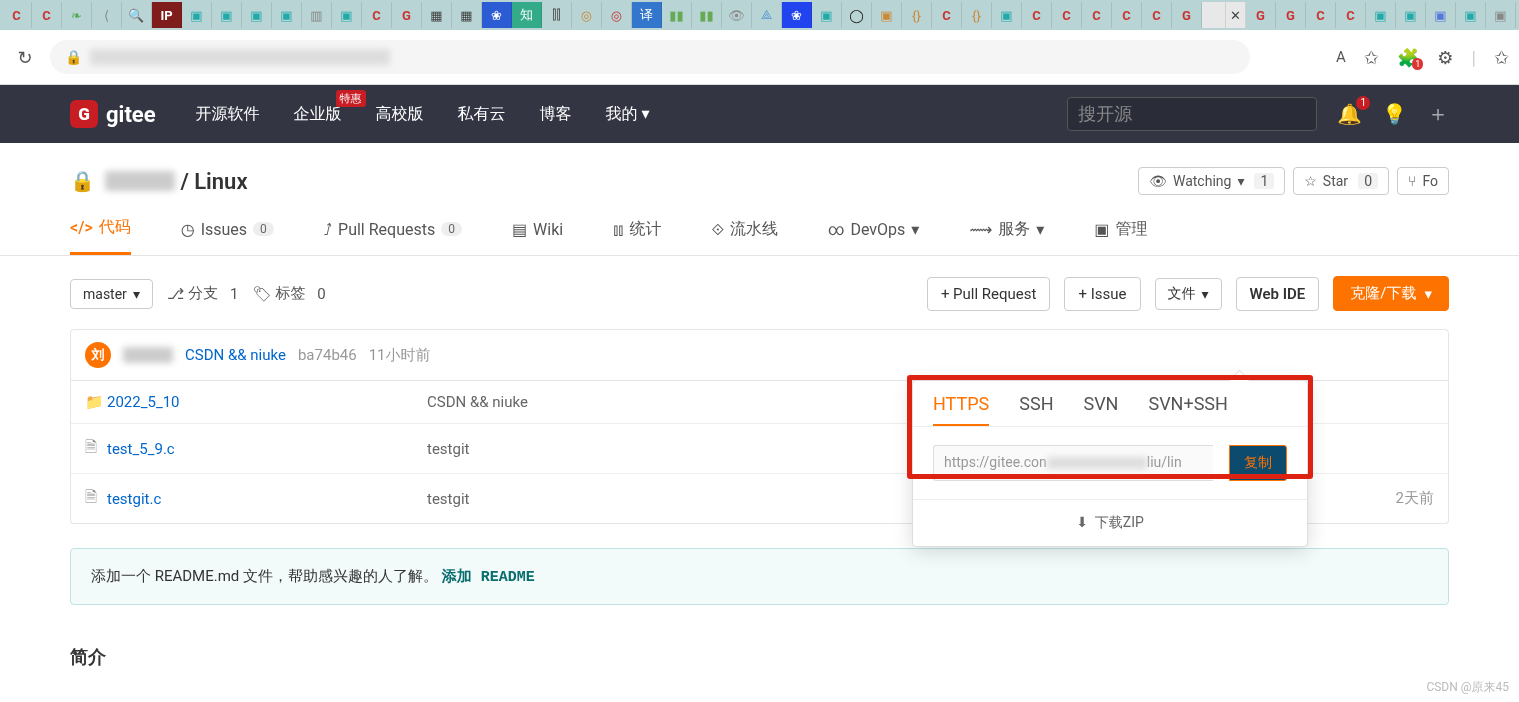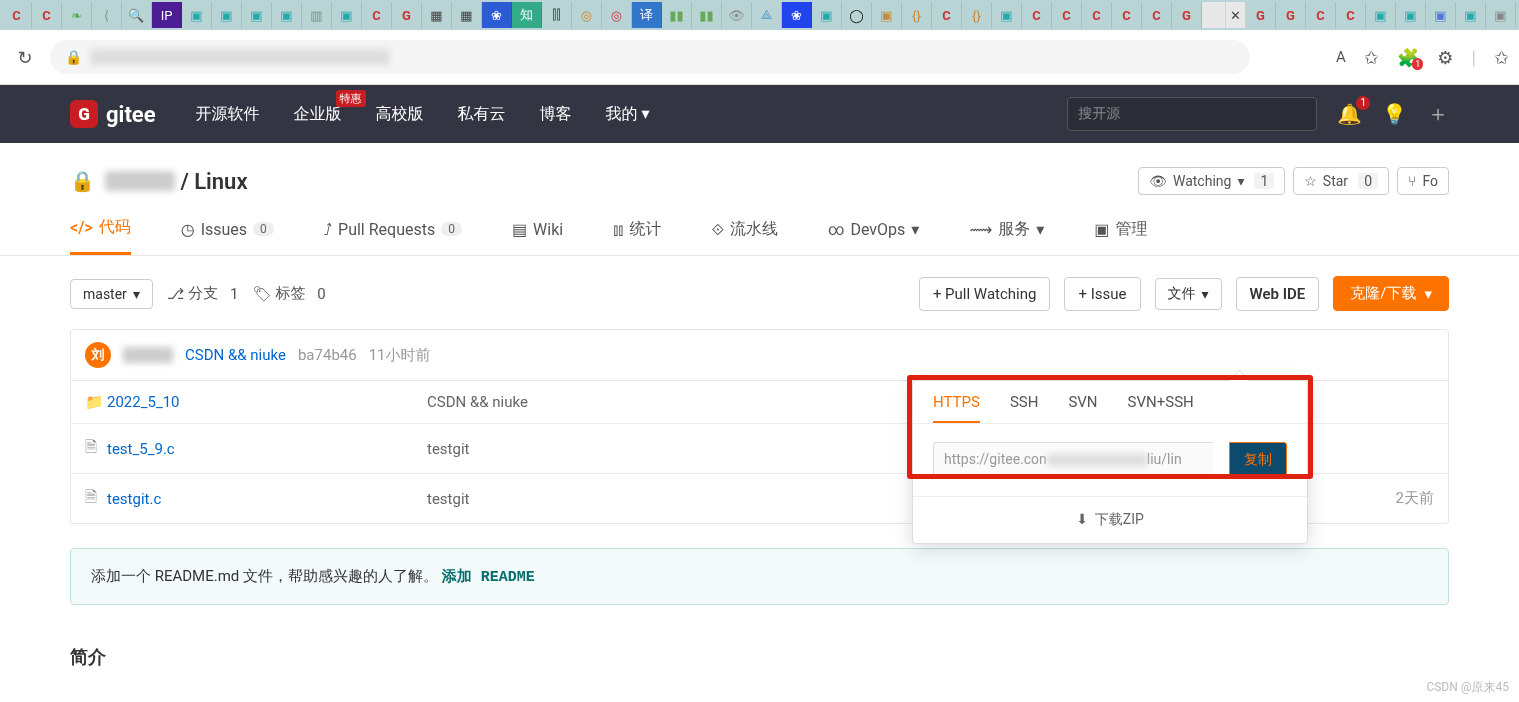--- a/index.html
+++ b/index.html
@@ -21,21 +21,21 @@
 .ext-badge .dot { position:absolute; bottom:-2px; right:-4px; background:#d33; color:#fff; font-size:9px; border-radius:6px; padding:0 3px; line-height:12px; }
 
 
 .topnav { height:58px; background:#333543; display:flex; align-items:center; padding:0 70px 0 70px; color:#fff; }
 .logo { display:flex; align-items:center; gap:8px; font-size:22px; font-weight:700; margin-right:40px; }
 .logo-badge { width:28px; height:28px; background:#c71d23; border-radius:6px; display:flex; align-items:center; justify-content:center; font-weight:900; font-size:17px; }
 .nav-items { display:flex; gap:34px; font-size:16px; }
 .nav-item { position:relative; }
 .hot { position:absolute; top:-14px; right:-24px; background:#c71d23; color:#fff; font-size:11px; padding:1px 4px; border-radius:3px; }
 .topnav-right { margin-left:auto; display:flex; align-items:center; gap:20px; }
-.search-box { width:250px; height:34px; background:#2a2c38; border:1px solid #555; border-radius:4px; display:flex; align-items:center; padding:0 10px; color:#888; font-size:14px; }
+.search-box { width:250px; height:34px; background:#2a2c38; border:1px solid #555; border-radius:4px; display:flex; align-items:center; padding:0 10px; color:#888; font-size:18px; }
 .notif { position:relative; color:#aaa; font-size:20px; }
 .notif .dot { position:absolute; top:-6px; right:-8px; background:#c71d23; color:#fff; font-size:10px; border-radius:8px; padding:0 4px; line-height:14px; }
 
 
 .repo-head { padding:24px 70px 0 70px; display:flex; align-items:center; }
 .lock-ico { color:#888; font-size:20px; margin-right:10px; }
 .repo-owner-blur { display:inline-block; width:70px; height:20px; background:#ccc; filter:blur(3px); border-radius:3px; }
 .repo-name { font-size:22px; font-weight:600; color:#333; }
 .repo-actions { margin-left:auto; display:flex; gap:8px; }
 .gbtn { border:1px solid #ccc; border-radius:4px; padding:5px 10px; font-size:14px; display:flex; align-items:center; gap:6px; color:#555; background:#fff;}
@@ -85,21 +85,21 @@
 
 .side-h { font-size:18px; font-weight:600; margin-bottom:12px; color:#333;}
 .side-sec { margin-bottom:32px; }
 .side-txt { font-size:15px; color:#666; }
 .side-txt a { color:#06c; margin-left:6px;}
 .cnt-muted { color:#aaa; font-weight:400; font-size:15px; margin-left:4px;}
 
 
 .clone-pop { position:absolute; top:380px; left:912px; width:396px; background:#fff; border:1px solid #ddd; border-radius:4px; box-shadow:0 4px 20px rgba(0,0,0,.15); z-index:50; }
 .clone-pop::before { content:""; position:absolute; top:-8px; right:60px; width:14px; height:14px; background:#fff; border-left:1px solid #ddd; border-top:1px solid #ddd; transform:rotate(45deg);}
-.pop-tabs { display:flex; gap:30px; padding:12px 20px 0 20px; border-bottom:1px solid #eee; font-size:15px;}
+.pop-tabs { display:flex; gap:30px; padding:12px 20px 0 20px; border-bottom:1px solid #eee; font-size:18px;}
 .pop-tab { padding-bottom:10px; color:#555;}
 .pop-tab.active { color:#fe7300; border-bottom:2px solid #fe7300;}
 .pop-body { padding:18px 20px; display:flex; gap:16px;}
 .pop-input { flex:1; border:1px solid #ddd; border-right:none; border-radius:3px 0 0 3px; padding:8px 10px; font-size:14px; color:#999; background:#fafafa;}
 .pop-input .ublur { display:inline-block; width:100px; height:12px; background:#ddd; filter:blur(3px); vertical-align:middle; border-radius:2px;}
 .copy-btn { border:1px solid #fe7300; color:#fe7300; background:#0c4a6e; border-radius:0 3px 3px 0; padding:8px 14px; font-size:14px;}
 .pop-zip { text-align:center; padding:14px 0; border-top:1px solid #eee; color:#666; font-size:14px;}
 .red-hl { position:absolute; top:-8px; left:-8px; right:-8px; height:100px; border:5px solid #d21; border-radius:3px; pointer-events:none; top:4px;}
 
 .red-hl { top:-6px; left:-6px; right:-6px; height:104px; }
@@ -109,21 +109,21 @@
 </style>
 </head>
 <body>
 
 <div class="tab-strip">
   <div class="tabbtn" style="color:#c33;font-weight:700">C</div>
   <div class="tabbtn" style="color:#c33;font-weight:700">C</div>
   <div class="tabbtn" style="color:#5a5">❧</div>
   <div class="tabbtn" style="color:#888">⟨</div>
   <div class="tabbtn" style="color:#59c">🔍</div>
-  <div class="tabbtn" style="background:#4c1d95;color:#fff;font-weight:400">IP</div>
+  <div class="tabbtn" style="background:#7f1d1d;color:#fff;font-weight:700">IP</div>
   <div class="tabbtn" style="color:#2aa">▣</div>
   <div class="tabbtn" style="color:#2aa">▣</div>
   <div class="tabbtn" style="color:#2aa">▣</div>
   <div class="tabbtn" style="color:#2aa">▣</div>
   <div class="tabbtn" style="color:#888">▥</div>
   <div class="tabbtn" style="color:#2aa">▣</div>
   <div class="tabbtn" style="color:#c33;font-weight:700">C</div>
   <div class="tabbtn" style="color:#c33;font-weight:700">G</div>
   <div class="tabbtn">▦</div>
   <div class="tabbtn">▦</div>
@@ -262,21 +262,21 @@
   <div class="left">
 
     <div class="toolbar">
       <div class="sel">
           <span>master</span>
           <span>▾</span>
         </div>
       <div class="txtlink"><span>⎇</span><span>分支</span>&nbsp;<span>1</span></div>
       <div class="txtlink"><span>🏷</span><span>标签</span>&nbsp;<span>0</span></div>
       <div class="sp"></div>
-      <div class="pbtn">+ Pull Watching</div>
+      <div class="pbtn">+ Pull Request</div>
       <div class="pbtn">+ Issue</div>
       <div class="sel">
           <span>文件</span>
           <span>▾</span>
         </div>
       <div class="pbtn bold">Web IDE</div>
       <div class="clone-btn">
           <span>克隆/下载</span>
           <span>▾</span>
         </div>

